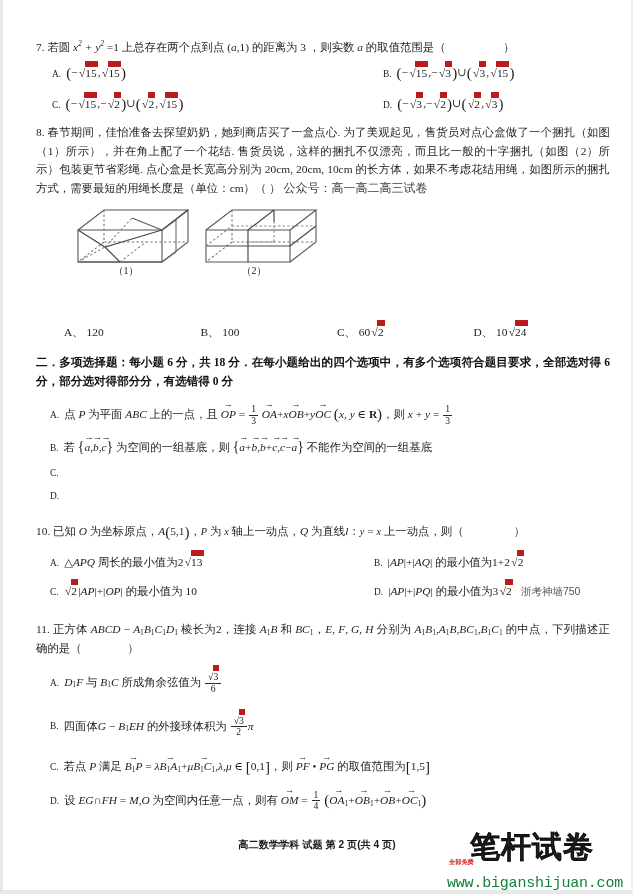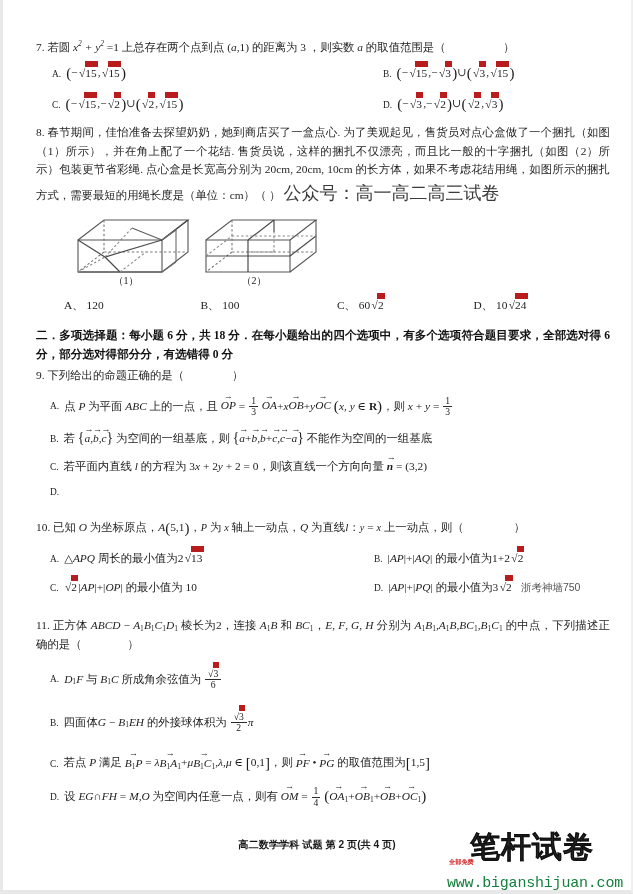--- a/index.html
+++ b/index.html
@@ -117,24 +117,24 @@
     font-size: 10px;
     text-align: center;
     color: #222;
   }
   .ansrow {
     display: flex;
     font-size: 11.4px;
     padding-left: 28px;
     margin-top: 2px;
   }
-  .ansrow > div { width: 25%; }
+  .ansrow > div { width: 25%; margin-top: 37px; }
 
   .gzh {
-    font-size: 18px;
+    font-size: 12px;
     color: #3a3a3a;
     font-family: "Liberation Sans", sans-serif;
   }
   .wm-inline {
     font-size: 10.5px;
     color: #555;
     font-family: "Liberation Sans", sans-serif;
   }
 
   .footer {
@@ -314,24 +314,20 @@
         <span class="m"><span class="mr">10</span><span class="rad"><span class="rsym">√</span><span class="rbody mr">24</span></span></span>
       </div>
     </div>
 
     <div style="height:14px"></div>
 
     <div class="sec-head">二．多项选择题：每小题 6 分，共 18 分．在每小题给出的四个选项中，有多个选项符合题目要求，全部选对得 6 分，部分选对得部分分，有选错得 0 分</div>
 
     <div style="height:2px"></div>
 
-    <div class="qline">
-      <span class="qnum">9.</span>
-      <span>下列给出的命题正确的是（</span><span style="display:inline-block;width:48px"></span><span>）</span>
-    </div>
 
     <div style="height:11px"></div>
 
     <div class="opt indent2">
       <span class="opt-lbl">A.</span>
       <span>
         点 <span class="m">P</span> 为平面 <span class="m">ABC</span> 上的一点，且
         <span class="m vecarrow">OP</span> <span class="mr">=</span>
         <span class="frac"><span class="num mr">1</span><span class="den mr">3</span></span>
         <span class="m vecarrow">OA</span><span class="mr">+</span><span class="m">x</span><span class="m vecarrow">OB</span><span class="mr">+</span><span class="m">y</span><span class="m vecarrow">OC</span>
@@ -348,24 +344,20 @@
       <span>
         若 <span class="brace">{</span><span class="m vecarrow">a</span><span class="mr">,</span><span class="m vecarrow">b</span><span class="mr">,</span><span class="m vecarrow">c</span><span class="brace">}</span> 为空间的一组基底，则
         <span class="brace">{</span><span class="m vecarrow">a</span><span class="mr">+</span><span class="m vecarrow">b</span><span class="mr">,</span><span class="m vecarrow">b</span><span class="mr">+</span><span class="m vecarrow">c</span><span class="mr">,</span><span class="m vecarrow">c</span><span class="mr">−</span><span class="m vecarrow">a</span><span class="brace">}</span> 不能作为空间的一组基底
       </span>
     </div>
 
     <div style="height:13px"></div>
 
     <div class="opt indent2">
       <span class="opt-lbl">C.</span>
-      <span>
-        若平面内直线 <span class="m">l</span> 的方程为 <span class="mr">3</span><span class="m">x</span> <span class="mr">+ 2</span><span class="m">y</span> <span class="mr">+ 2 = 0</span>，则该直线一个方向向量
-        <span class="m vecarrow" style="font-weight:bold">n</span> <span class="mr">= (3,2)</span>
-      </span>
     </div>
 
     <div style="height:13px"></div>
 
     <div class="opt indent2">
       <span class="opt-lbl">D.</span>
     </div>
 
     <div style="height:19px"></div>
 

